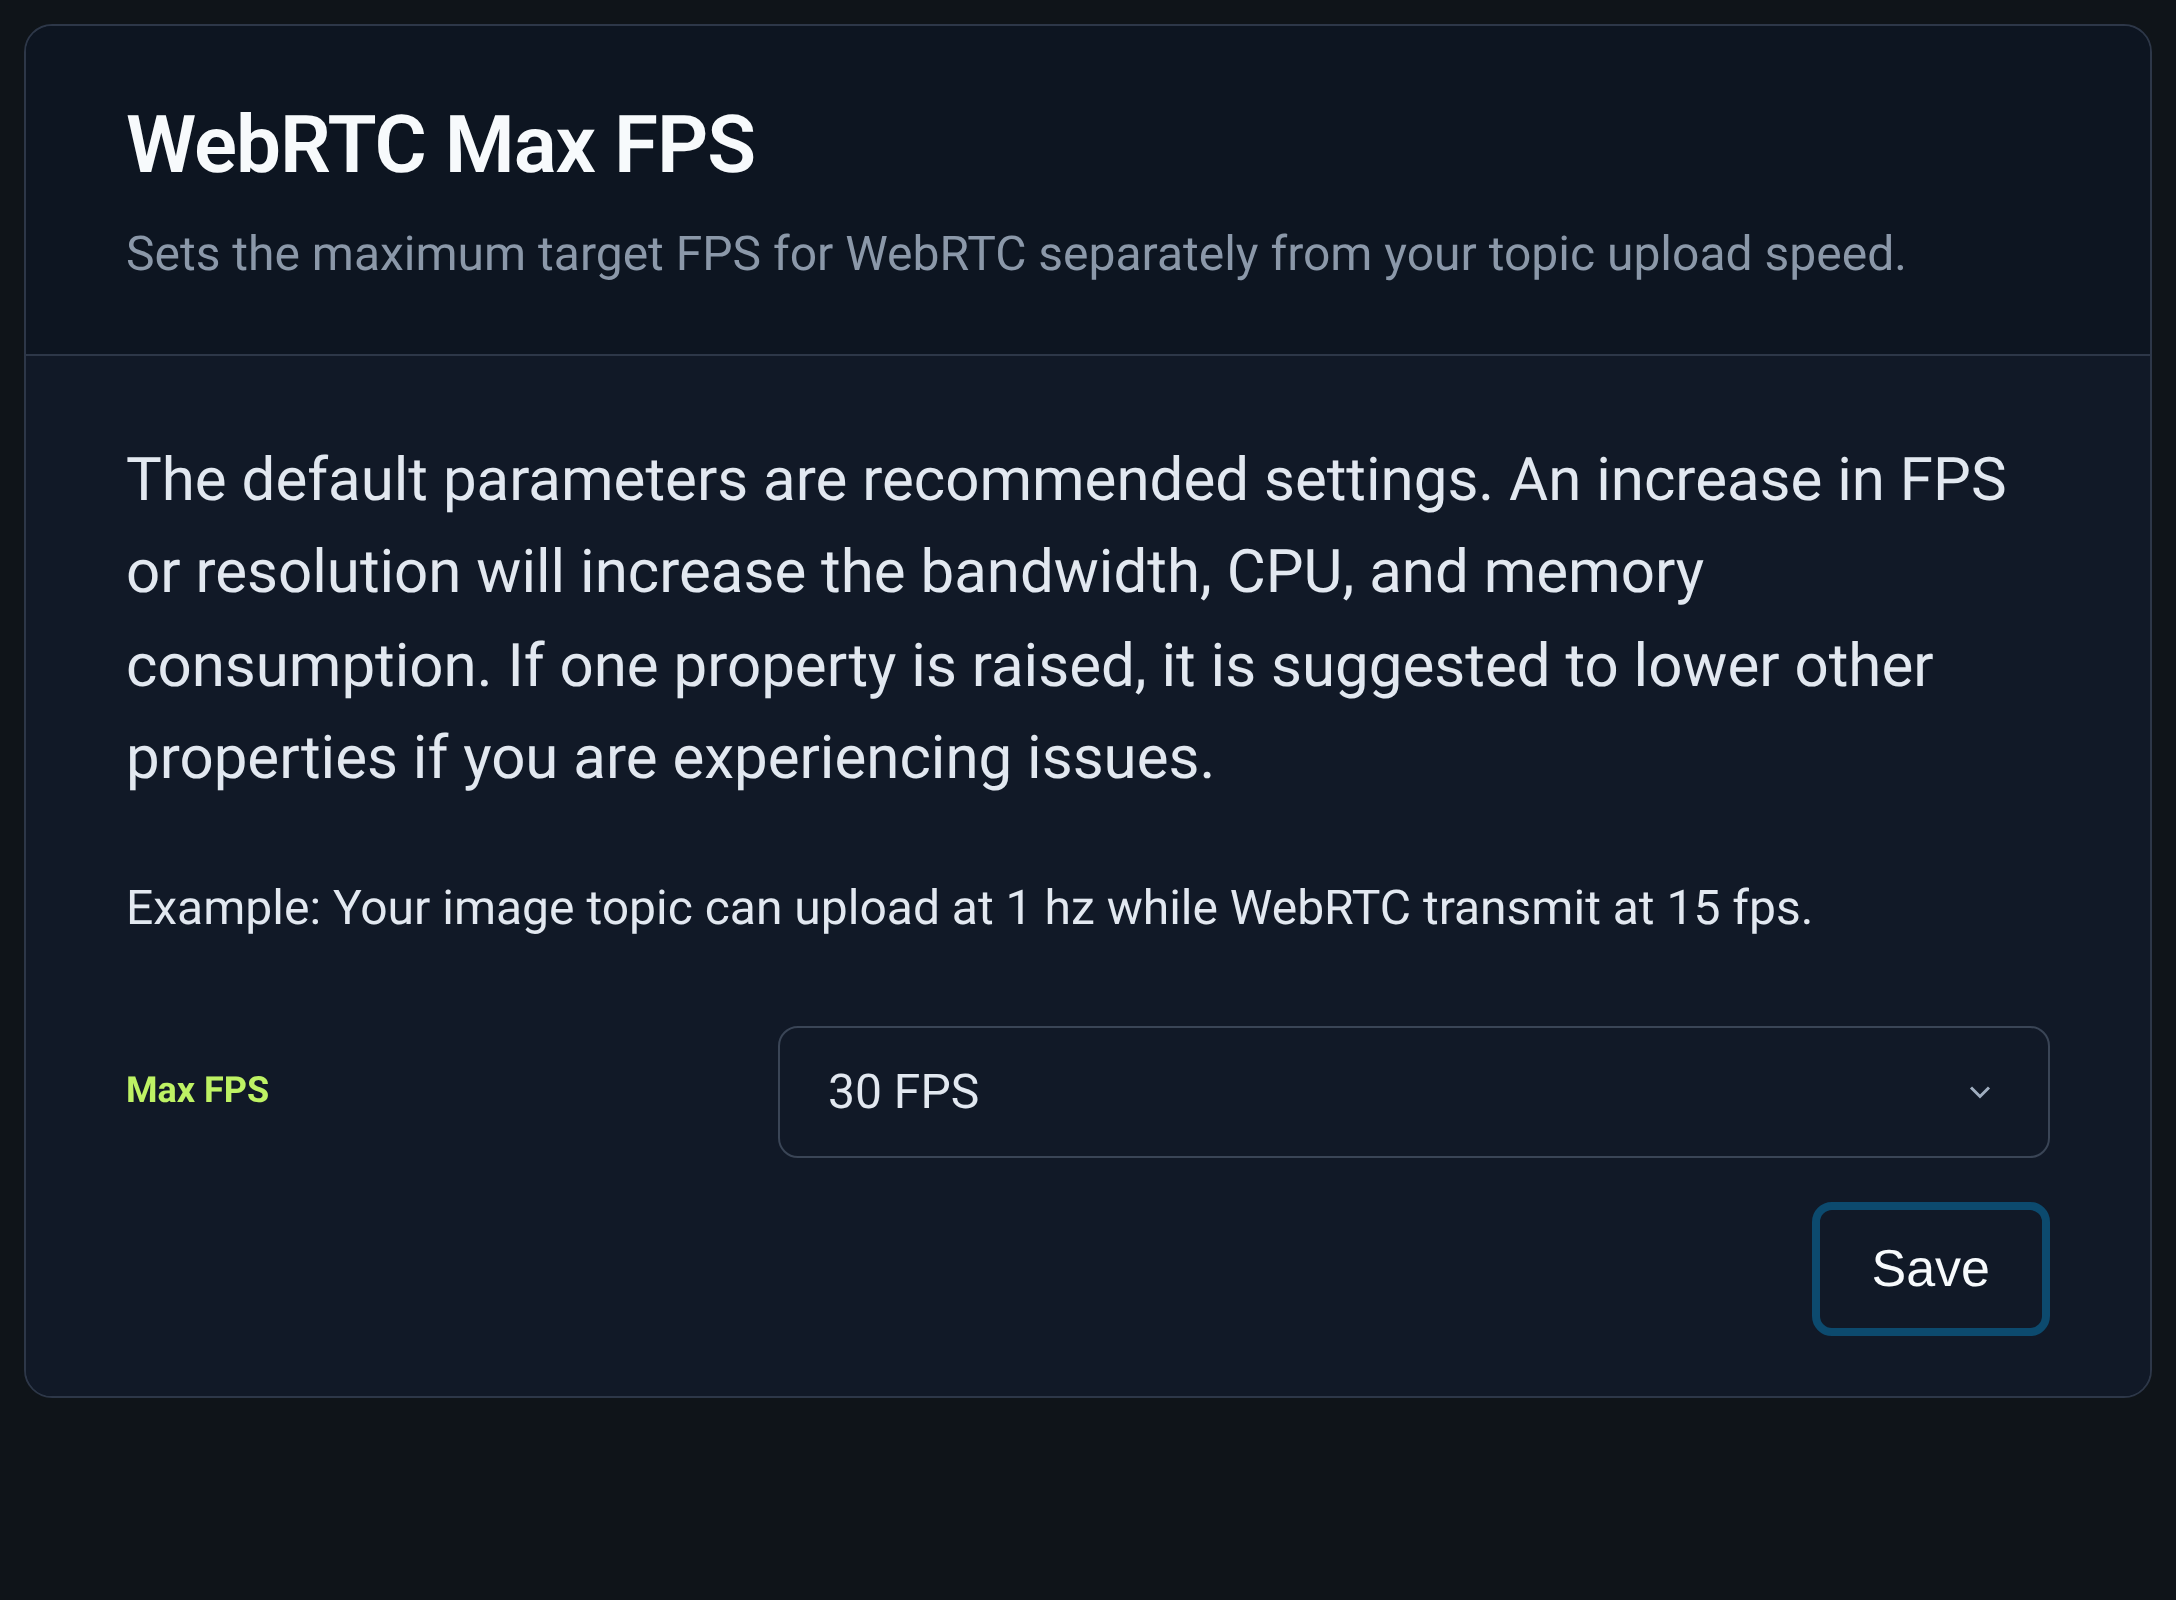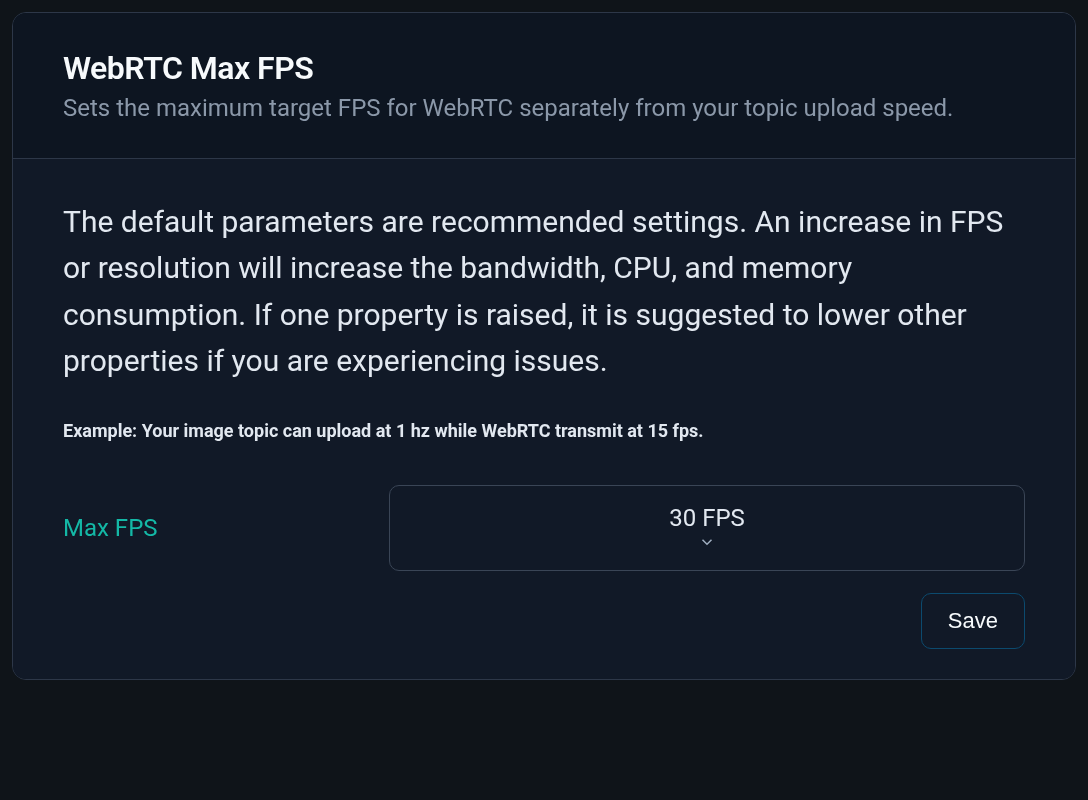--- a/index.html
+++ b/index.html
@@ -23,24 +23,24 @@
       background-color: #0f1724;
     }
     
     .card-header {
       padding: 36px 50px 32px 50px;
       background-color: #0d1521;
       border-bottom: 1px solid #2d3748;
     }
     
     .card-title {
-      font-size: 32px;
+      font-size: 40px;
       font-weight: 600;
       color: #f7fafc;
-      margin-bottom: 4px;
+      margin-bottom: 14px;
       letter-spacing: -0.5px;
     }
     
     .card-subtitle {
       font-size: 24px;
       font-weight: 400;
       color: #8b98a9;
       line-height: 1.45;
     }
     
@@ -51,60 +51,59 @@
     
     .description {
       font-size: 30px;
       color: #e2e8f0;
       line-height: 1.55;
       margin-bottom: 32px;
       font-weight: 400;
     }
     
     .example {
-      font-size: 18px;
+      font-size: 24px;
       color: #e2e8f0;
       line-height: 1.55;
       margin-bottom: 40px;
-      font-weight: 700;
+      font-weight: 400;
     }
     
     .form-row {
       display: flex;
       align-items: center;
       margin-bottom: 22px;
     }
     
     .form-label {
-      font-size: 24px;
-      color: #14b8a6;
+      font-size: 18px;
+      color: #bef264;
       width: 326px;
       flex-shrink: 0;
-      font-weight: 400;
+      font-weight: 700;
     }
     
     .select-wrapper {
       flex: 1;
       position: relative;
     }
     
     .select-input {
       width: 100%;
       background-color: #111927;
       border: 1px solid #3a4556;
       border-radius: 10px;
       padding: 18px 24px;
       font-size: 24px;
       color: #e2e8f0;
       cursor: pointer;
       display: flex;
       align-items: center;
       justify-content: space-between;
       font-weight: 400;
-      flex-direction: column;
     }
     
     .chevron-icon {
       width: 20px;
       height: 20px;
       display: flex;
       align-items: center;
       justify-content: center;
     }
     
@@ -116,24 +115,24 @@
       fill: none;
     }
     
     .button-row {
       display: flex;
       justify-content: flex-end;
     }
     
     .save-button {
       background-color: #111927;
-      border: 1px solid #0c4a6e;
+      border: 4px solid #0c4a6e;
       border-radius: 10px;
       padding: 14px 26px;
-      font-size: 22px;
+      font-size: 26px;
       color: #f7fafc;
       cursor: pointer;
       font-weight: 500;
     }
   </style>
 </head>
 <body>
 
 <div class="card">
   <div class="card-header">

